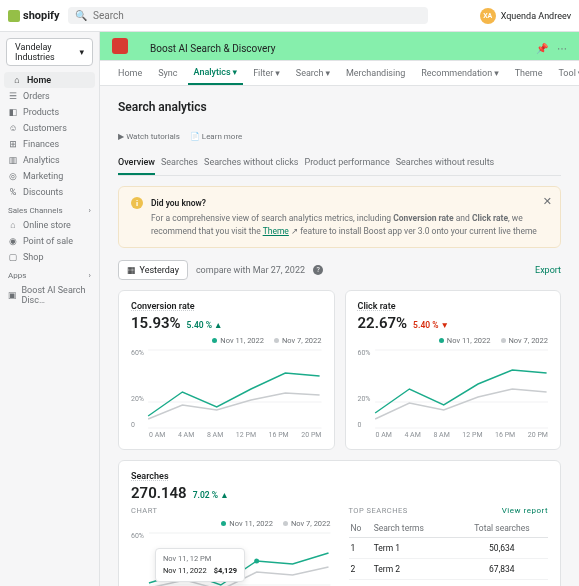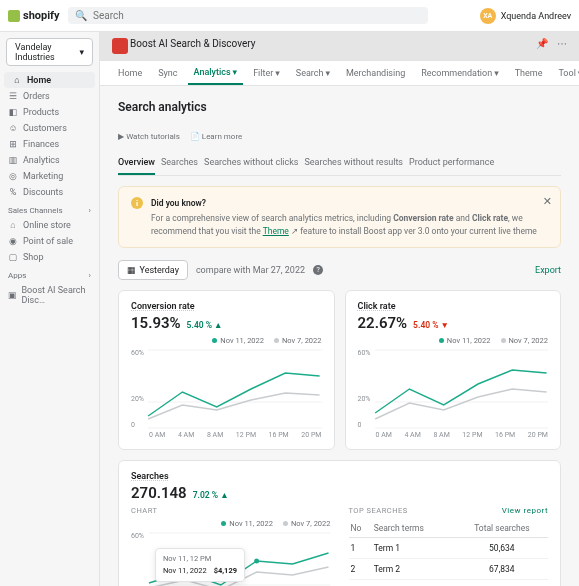--- a/index.html
+++ b/index.html
@@ -12,21 +12,21 @@
 .user{margin-left:auto;display:flex;align-items:center;gap:5px;font-size:9px}
 .avatar{width:16px;height:16px;border-radius:50%;background:#f5b74a;color:#fff;display:flex;align-items:center;justify-content:center;font-size:7px;font-weight:600}
 .layout{display:flex}
 .sidebar{width:100px;background:#f6f6f7;padding:6px 0;font-size:9px;border-right:1px solid #e1e3e5}
 .store-select{padding:3px 8px;border:1px solid #c9cccf;border-radius:4px;margin:0 6px 6px;display:flex;align-items:center;justify-content:space-between;background:#fff}
 .nav-item{padding:3px 8px;display:flex;align-items:center;gap:5px;color:#6d7175;cursor:pointer}
 .nav-item.active{background:#edeeef;color:#202223;font-weight:600;border-radius:4px;margin:0 4px}
 .nav-icon{width:10px;height:10px;display:inline-flex;align-items:center;justify-content:center;font-size:9px}
 .nav-section{padding:6px 8px 2px;color:#6d7175;font-size:8px;text-transform:capitalize;display:flex;justify-content:space-between;align-items:center}
 .main{flex:1;padding:0;overflow:auto}
-.app-header{background:#e5e5e5;padding:6px 12px;display:flex;align-items:flex-start;gap:2px;border-bottom:1px solid #e1e3e5}
+.app-header{background:#86efac;padding:6px 12px;display:flex;align-items:flex-end;gap:22px;border-bottom:1px solid #e1e3e5}
 .app-icon{width:16px;height:16px;background:#d83b32;border-radius:3px}
 .app-header-actions{margin-left:auto;display:flex;gap:8px;color:#6d7175}
 .tabs{background:#fff;display:flex;padding:0 12px;border-bottom:1px solid #e1e3e5;gap:4px;font-size:9px}
 .tab{padding:6px 6px;color:#6d7175;cursor:pointer;display:flex;align-items:center;gap:2px}
 .tab.active{color:#008060;border-bottom:2px solid #008060;font-weight:500}
 .content{padding:14px 18px}
 h1{font-size:12px;font-weight:600;margin-bottom:18px}
 .sub-links{font-size:8px;color:#6d7175;display:flex;gap:10px;margin-bottom:10px}
 .subtabs{display:flex;gap:6px;border-bottom:1px solid #e1e3e5;margin-bottom:10px;font-size:9px}
 .subtab{padding:6px 0;color:#6d7175;cursor:pointer}
@@ -186,22 +186,22 @@
     <div class="content">
       <h1>Search analytics</h1>
       <div class="sub-links">
         <span>▶ Watch tutorials</span>
         <span>📄 Learn more</span>
       </div>
       <div class="subtabs" id="subtabs">
           <div class="subtab active">Overview</div>
           <div class="subtab">Searches</div>
           <div class="subtab">Searches without clicks</div>
+          <div class="subtab">Product performance</div>
           <div class="subtab">Searches without results</div>
-          <div class="subtab">Product performance</div>
         </div>
 
       <div class="notice">
         <div class="notice-icon">i</div>
         <div class="notice-body">
           <div class="notice-title">Did you know?</div>
           <span>For a comprehensive view of search analytics metrics, including </span><b>Conversion rate</b><span> and </span><b>Click rate</b><span>, we recommend that you visit the </span><a class="link">Theme</a> ↗<span> feature to install Boost app ver 3.0 onto your current live theme</span>
         </div>
         <span class="notice-close">✕</span>
       </div>

